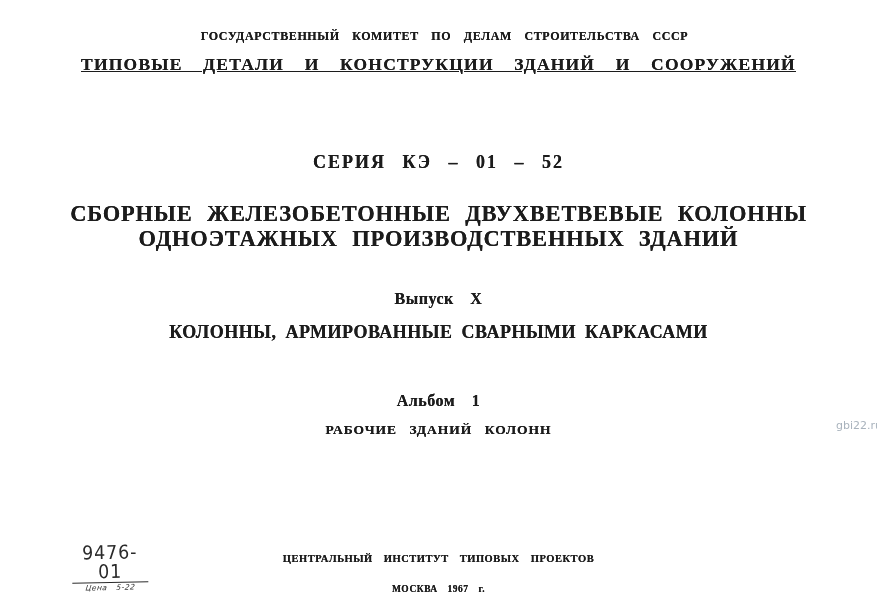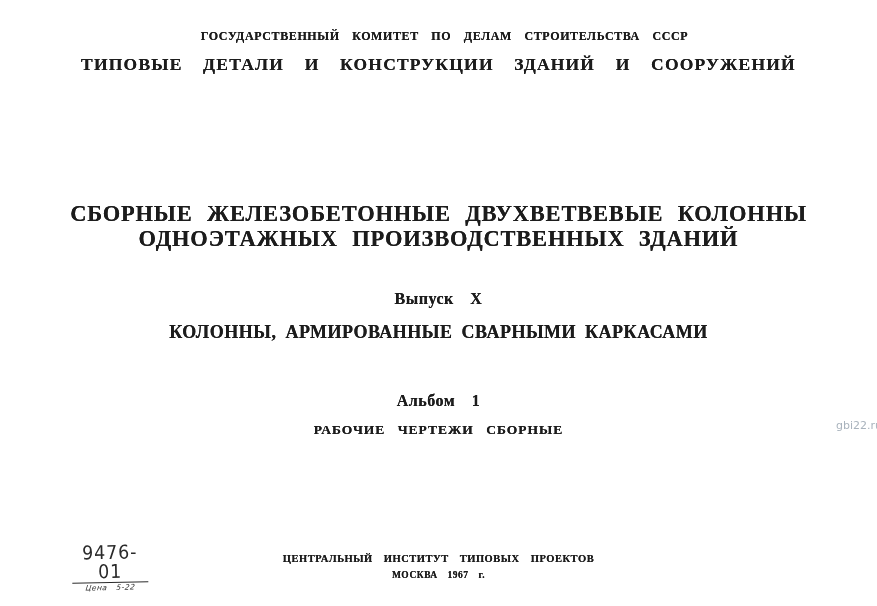--- a/index.html
+++ b/index.html
@@ -31,20 +31,21 @@
     font-size: 12px;
     letter-spacing: 0.6px;
     word-spacing: 9px;
     padding-left: 12px;
   }
   .org {
     top: 54px;
     font-size: 17.5px;
     letter-spacing: 1.2px;
     word-spacing: 15px;
+    text-decoration: underline;
   }
   .series {
     top: 152px;
     font-size: 18px;
     letter-spacing: 2px;
     word-spacing: 10px;
   }
   .title1 {
     top: 201px;
     font-size: 22.5px;
@@ -126,47 +127,48 @@
     margin-top: 0;
     transform: skewX(-8deg);
   }
   .institute {
     top: 553px;
     font-size: 10.5px;
     letter-spacing: 0.5px;
     word-spacing: 8px;
   }
   .city-year {
-    top: 570px;
+    top: 584px;
     font-size: 9.5px;
     letter-spacing: 0.5px;
     word-spacing: 7px;
   }
 </style>
 </head>
 <body>
 
 <div class="page" style="--ink: #1c1c1c; --paper: #ffffff; --watermark: #a9b3bd;">
 
   <div class="line committee">ГОСУДАРСТВЕННЫЙ КОМИТЕТ ПО ДЕЛАМ СТРОИТЕЛЬСТВА СССР</div>
 
   <div class="line org">ТИПОВЫЕ ДЕТАЛИ И КОНСТРУКЦИИ ЗДАНИЙ И СООРУЖЕНИЙ</div>
 
+  <div class="line series">СЕРИЯ КЭ – 01 – 52</div>
 
   <div class="line title1">СБОРНЫЕ ЖЕЛЕЗОБЕТОННЫЕ ДВУХВЕТВЕВЫЕ КОЛОННЫ</div>
 
   <div class="line title2">ОДНОЭТАЖНЫХ ПРОИЗВОДСТВЕННЫХ ЗДАНИЙ</div>
 
   <div class="line subtitle">КОЛОННЫ, АРМИРОВАННЫЕ СВАРНЫМИ КАРКАСАМИ</div>
 
   <div class="line issue">Выпуск X</div>
 
   <div class="line album">Альбом 1</div>
 
-  <div class="line album-subtitle">РАБОЧИЕ ЧЕРТЕЖИ СБОРНЫЕ</div>
+  <div class="line album-subtitle">РАБОЧИЕ ЗДАНИЙ КОЛОНН</div>
 
   <div class="watermark">gbi22.ru</div>
 
   <div class="stamp">
     <div class="stamp-number">9476-01</div>
     <div class="stamp-rule"></div>
     <div class="stamp-price">Цена 5-22</div>
   </div>
 
   <div class="line institute">ЦЕНТРАЛЬНЫЙ ИНСТИТУТ ТИПОВЫХ ПРОЕКТОВ</div>

